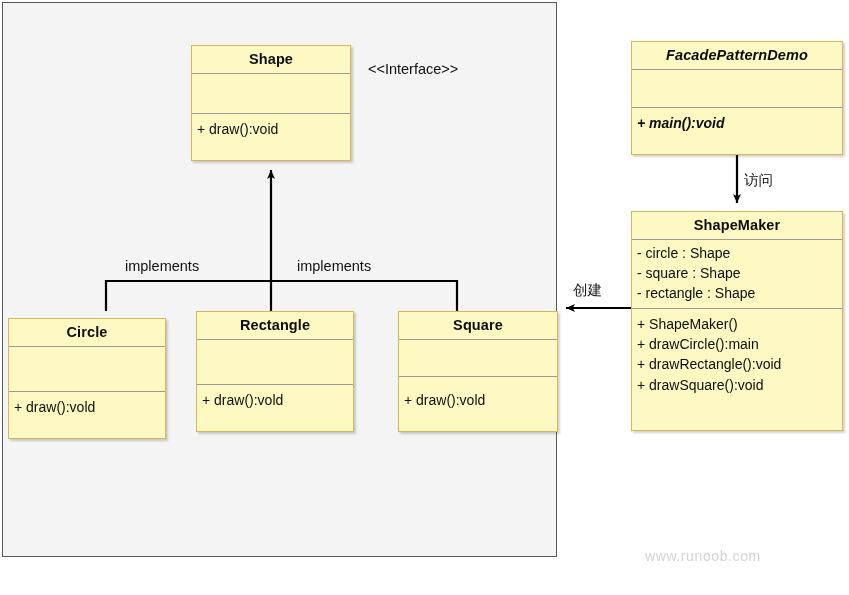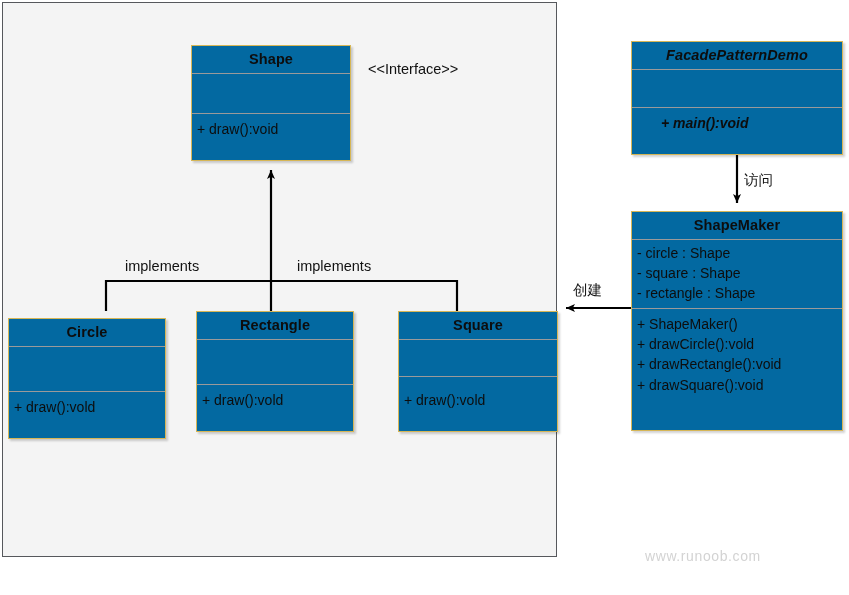--- a/index.html
+++ b/index.html
@@ -33,21 +33,21 @@
     height: 555px;
     background: #f4f4f4;
     border: 1.6px solid #56585c;
     box-sizing: border-box;
   }
 
   
   .uml-class {
     position: absolute;
     box-sizing: border-box;
-    background: #0369a1;
+    background: #fef9c3;
     border: 1.4px solid #d6b656;
     box-shadow: 2px 2px 2px rgba(0,0,0,0.18);
     display: flex;
     flex-direction: column;
   }
   .uml-title {
     font-weight: bold;
     font-size: 14.5px;
     color: #0d0d0d;
     text-align: center;
@@ -62,21 +62,21 @@
     color: #0d0d0d;
     line-height: 1.42;
   }
   .uml-ops {
     padding: 5px 5px 21px 5px;
     font-size: 14px;
     color: #0d0d0d;
     line-height: 1.45;
     flex: 1 1 auto;
   }
-  .uml-ops.bold-ops { font-weight: bold; margin-left: 24px; }
+  .uml-ops.bold-ops { font-weight: bold; }
   .uml-attrs .row, .uml-ops .row { white-space: nowrap; }
 
   
   #box-shape        { left: 191px; top: 45px;  width: 160px; height: 116px; }
   #box-circle       { left: 8px;   top: 318px; width: 158px; height: 121px; }
   #box-rectangle    { left: 196px; top: 311px; width: 158px; height: 121px; }
   #box-square       { left: 398px; top: 311px; width: 160px; height: 121px; gap: 8px; }
   #box-facade       { left: 631px; top: 41px;  width: 212px; height: 114px; font-style: italic; }
   #box-shapemaker   { left: 631px; top: 211px; width: 212px; height: 220px; }
 
@@ -191,21 +191,21 @@
 
   <div class="uml-class" id="box-shapemaker">
     <div class="uml-title">ShapeMaker</div>
     <div class="uml-attrs">
       <div class="row">- circle : Shape</div>
       <div class="row">- square : Shape</div>
       <div class="row">- rectangle : Shape</div>
     </div>
     <div class="uml-ops">
       <div class="row">+ ShapeMaker()</div>
-      <div class="row">+ drawCircle():vold</div>
+      <div class="row">+ drawCircle():main</div>
       <div class="row">+ drawRectangle():void</div>
       <div class="row">+ drawSquare():void</div>
     </div>
   </div>
 
   <div class="label" id="lbl-interface">&lt;&lt;Interface&gt;&gt;</div>
   <div class="label" id="lbl-impl-left">implements</div>
   <div class="label" id="lbl-impl-right">implements</div>
   <div class="label" id="lbl-visit">访问</div>
   <div class="label" id="lbl-create">创建</div>

